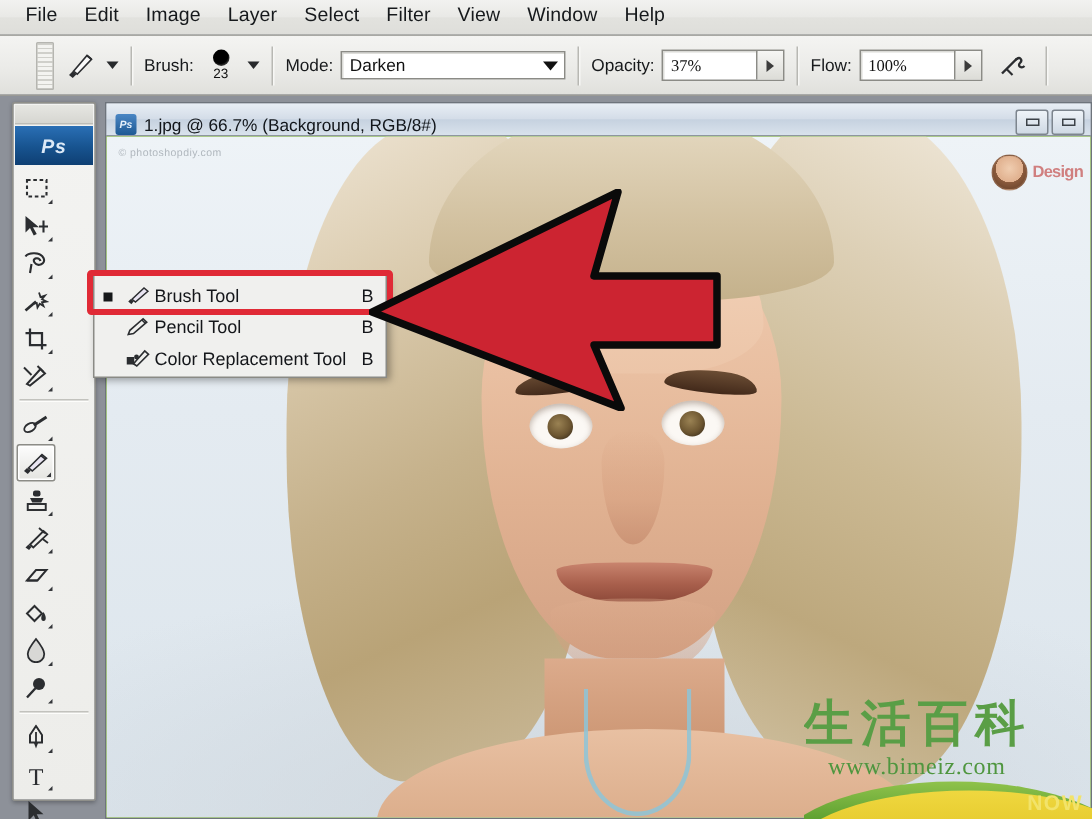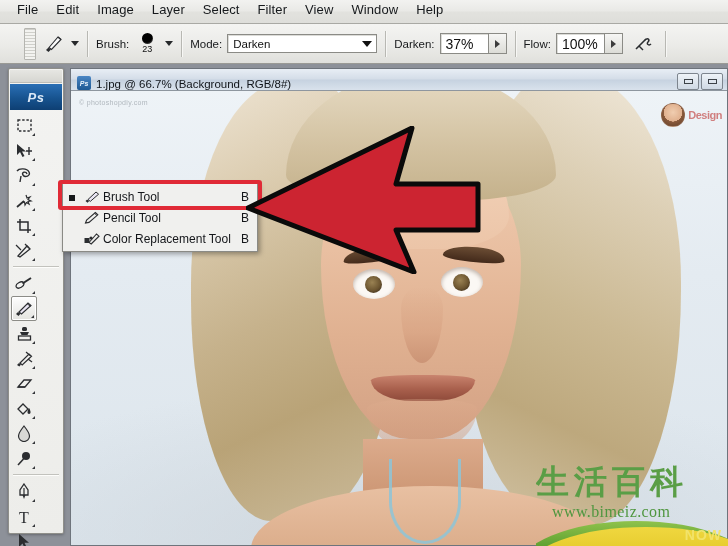--- a/index.html
+++ b/index.html
@@ -53,21 +53,21 @@
     display:flex;align-items:center;justify-content:space-between;
     padding:0 4px 0 5px;box-sizing:border-box;font-size:11.5px;color:#111;
   }
   .combo .cv{overflow:hidden;white-space:nowrap;}
   .combo-arrow{width:0;height:0;border-left:5px solid transparent;border-right:5px solid transparent;border-top:6px solid #111;}
   .numfield{
     display:flex;align-items:stretch;height:19px;border:1px solid #8b8b86;background:#fff;
     box-shadow:inset 1px 1px 0 #dcdcd8;
   }
   .numfield .nv{
-    width:47px;font-size:14px;color:#111;display:flex;align-items:center;padding-left:5px;box-sizing:border-box;
+    width:62px;font-size:11px;color:#111;display:flex;align-items:center;padding-left:5px;box-sizing:border-box;font-family:Liberation Serif, serif;
   }
   .numfield .nbtn{
     width:17px;border-left:1px solid #8b8b86;
     background:linear-gradient(180deg,#f6f6f4,#dcdcd7);
     display:flex;align-items:center;justify-content:center;
   }
   .numfield .nbtn i{
     width:0;height:0;border-top:4px solid transparent;border-bottom:4px solid transparent;border-left:5px solid #3c3c3c;
   }
   .airbrush{width:26px;height:24px;display:flex;align-items:center;justify-content:center;}
@@ -271,21 +271,21 @@
     <div class="opt-sep"></div>
 
     <div class="opt-label">Mode:</div>
     <div class="combo">
       <span class="cv">Darken</span>
       <span class="combo-arrow"></span>
     </div>
 
     <div class="opt-sep"></div>
 
-    <div class="opt-label">Darken:</div>
+    <div class="opt-label">Opacity:</div>
     <div class="numfield">
       <span class="nv">37%</span>
       <span class="nbtn">
           <i></i>
         </span>
     </div>
 
     <div class="opt-sep"></div>
 
     <div class="opt-label">Flow:</div>

